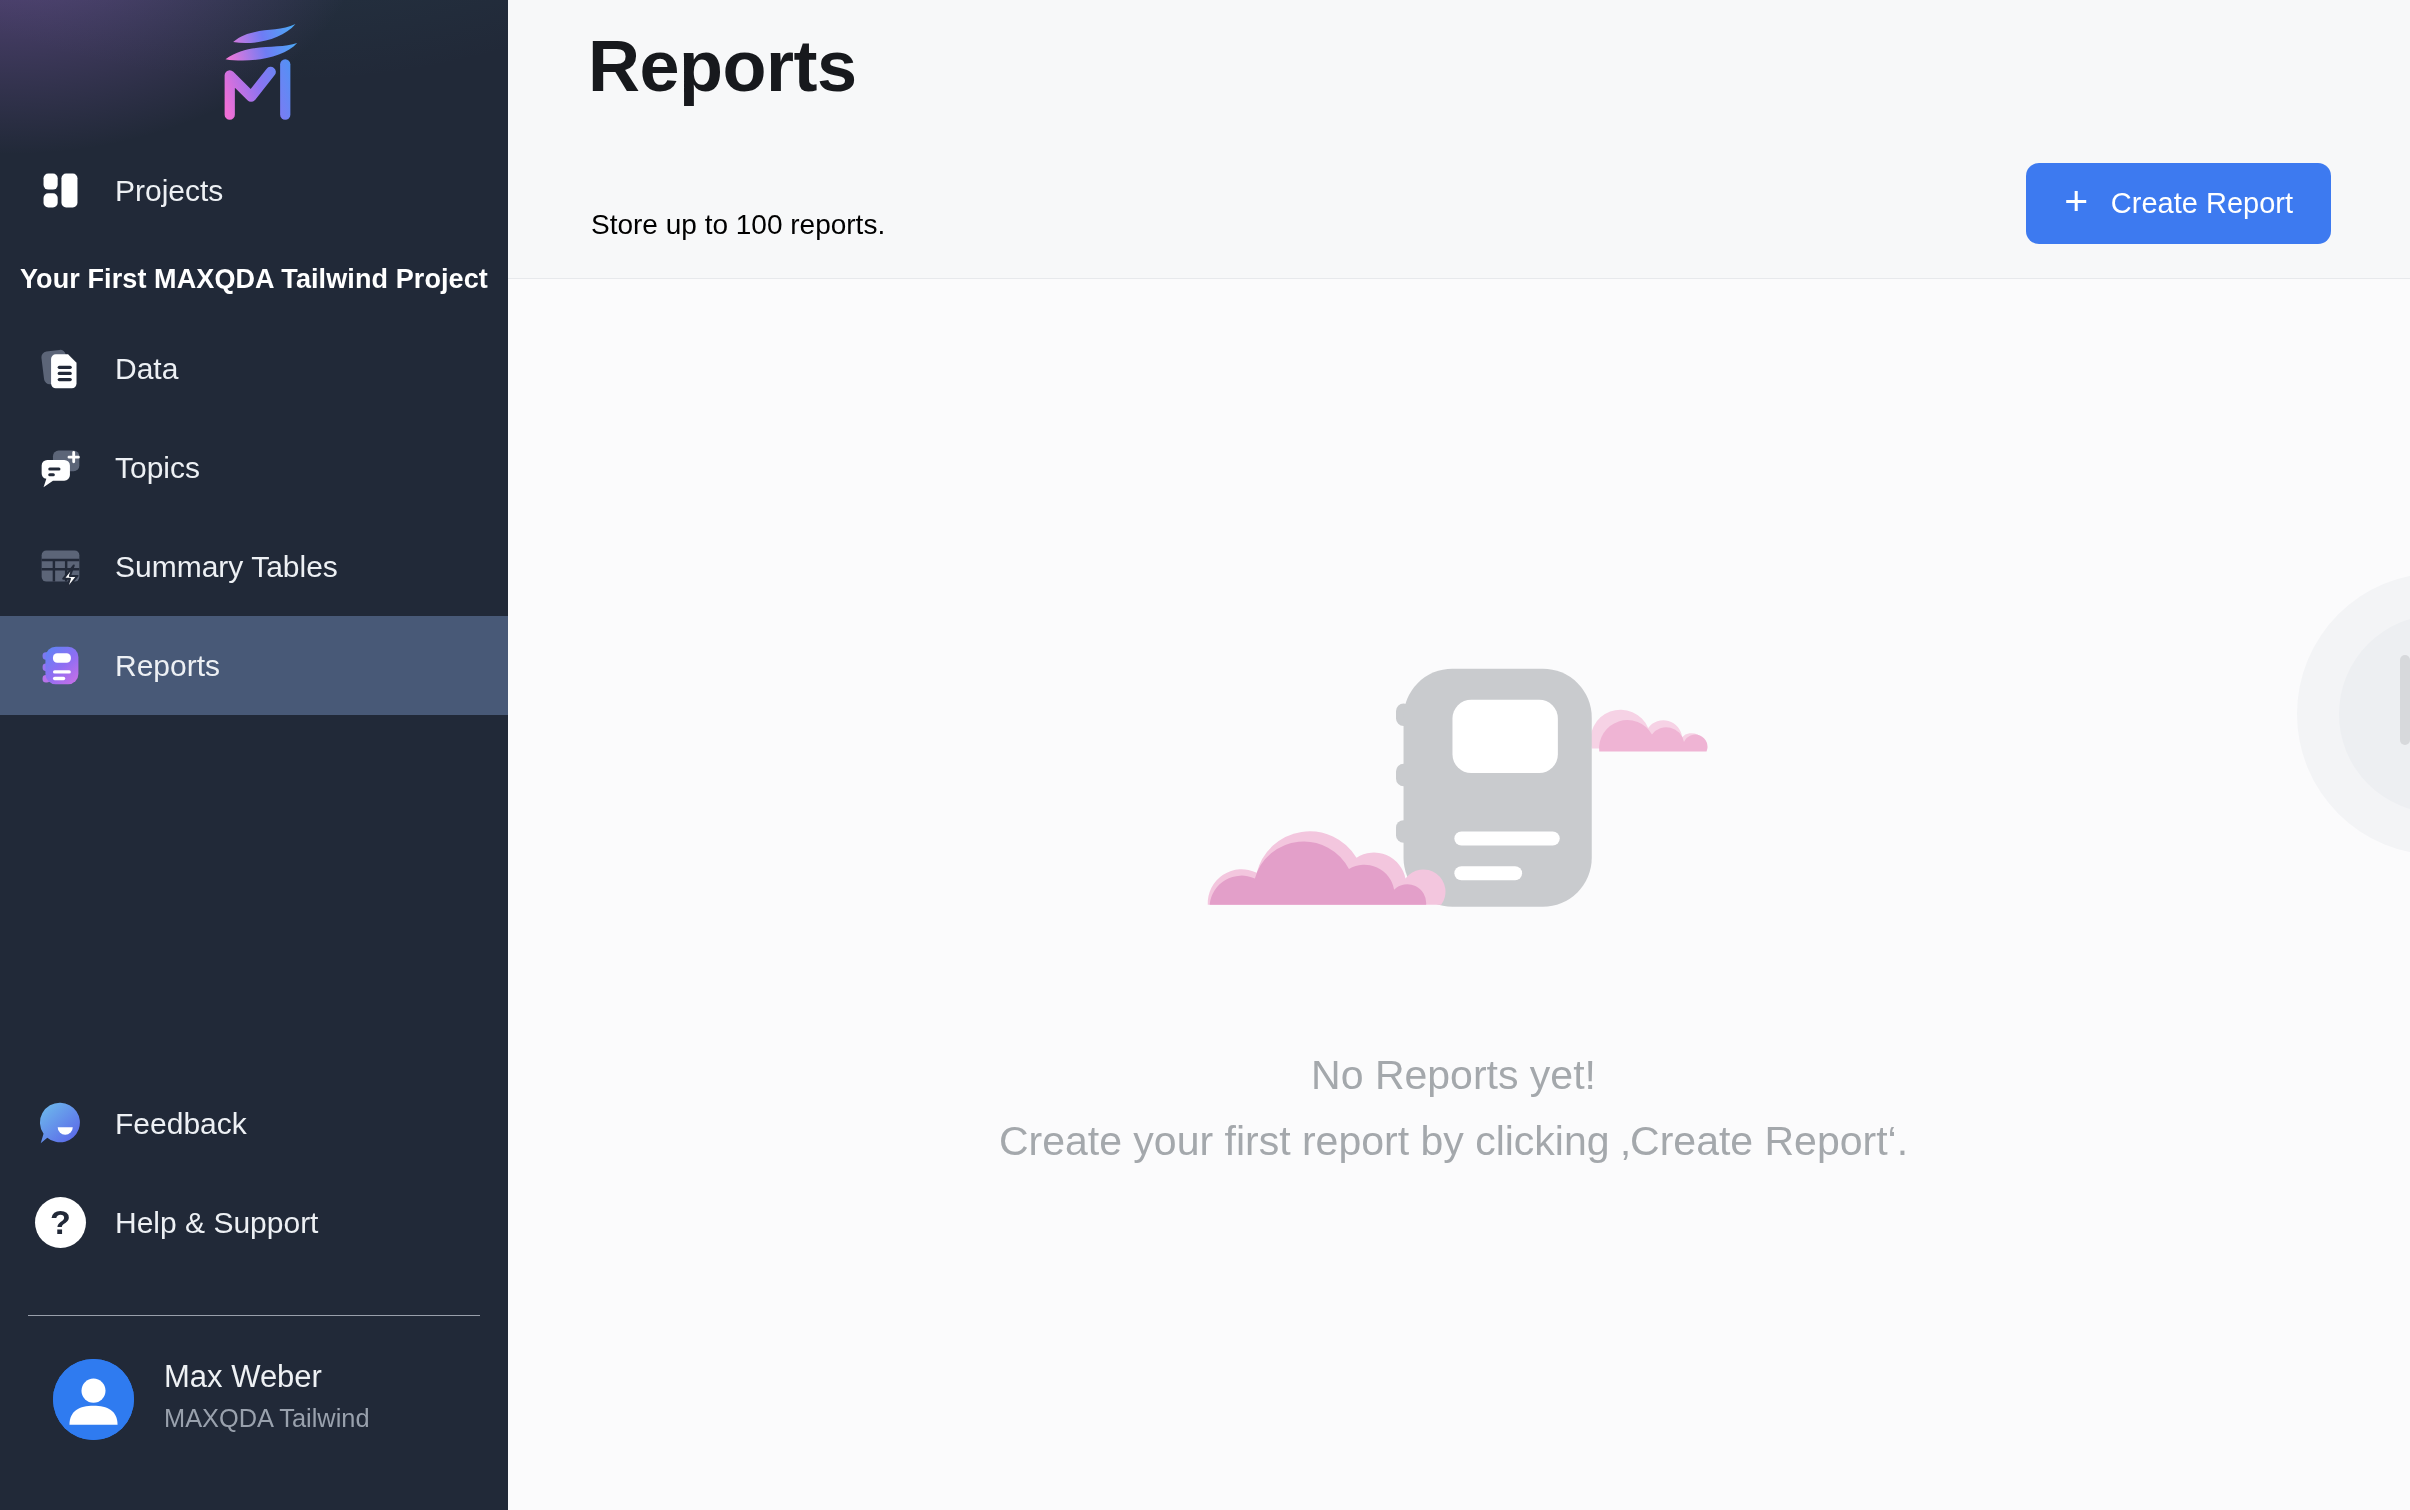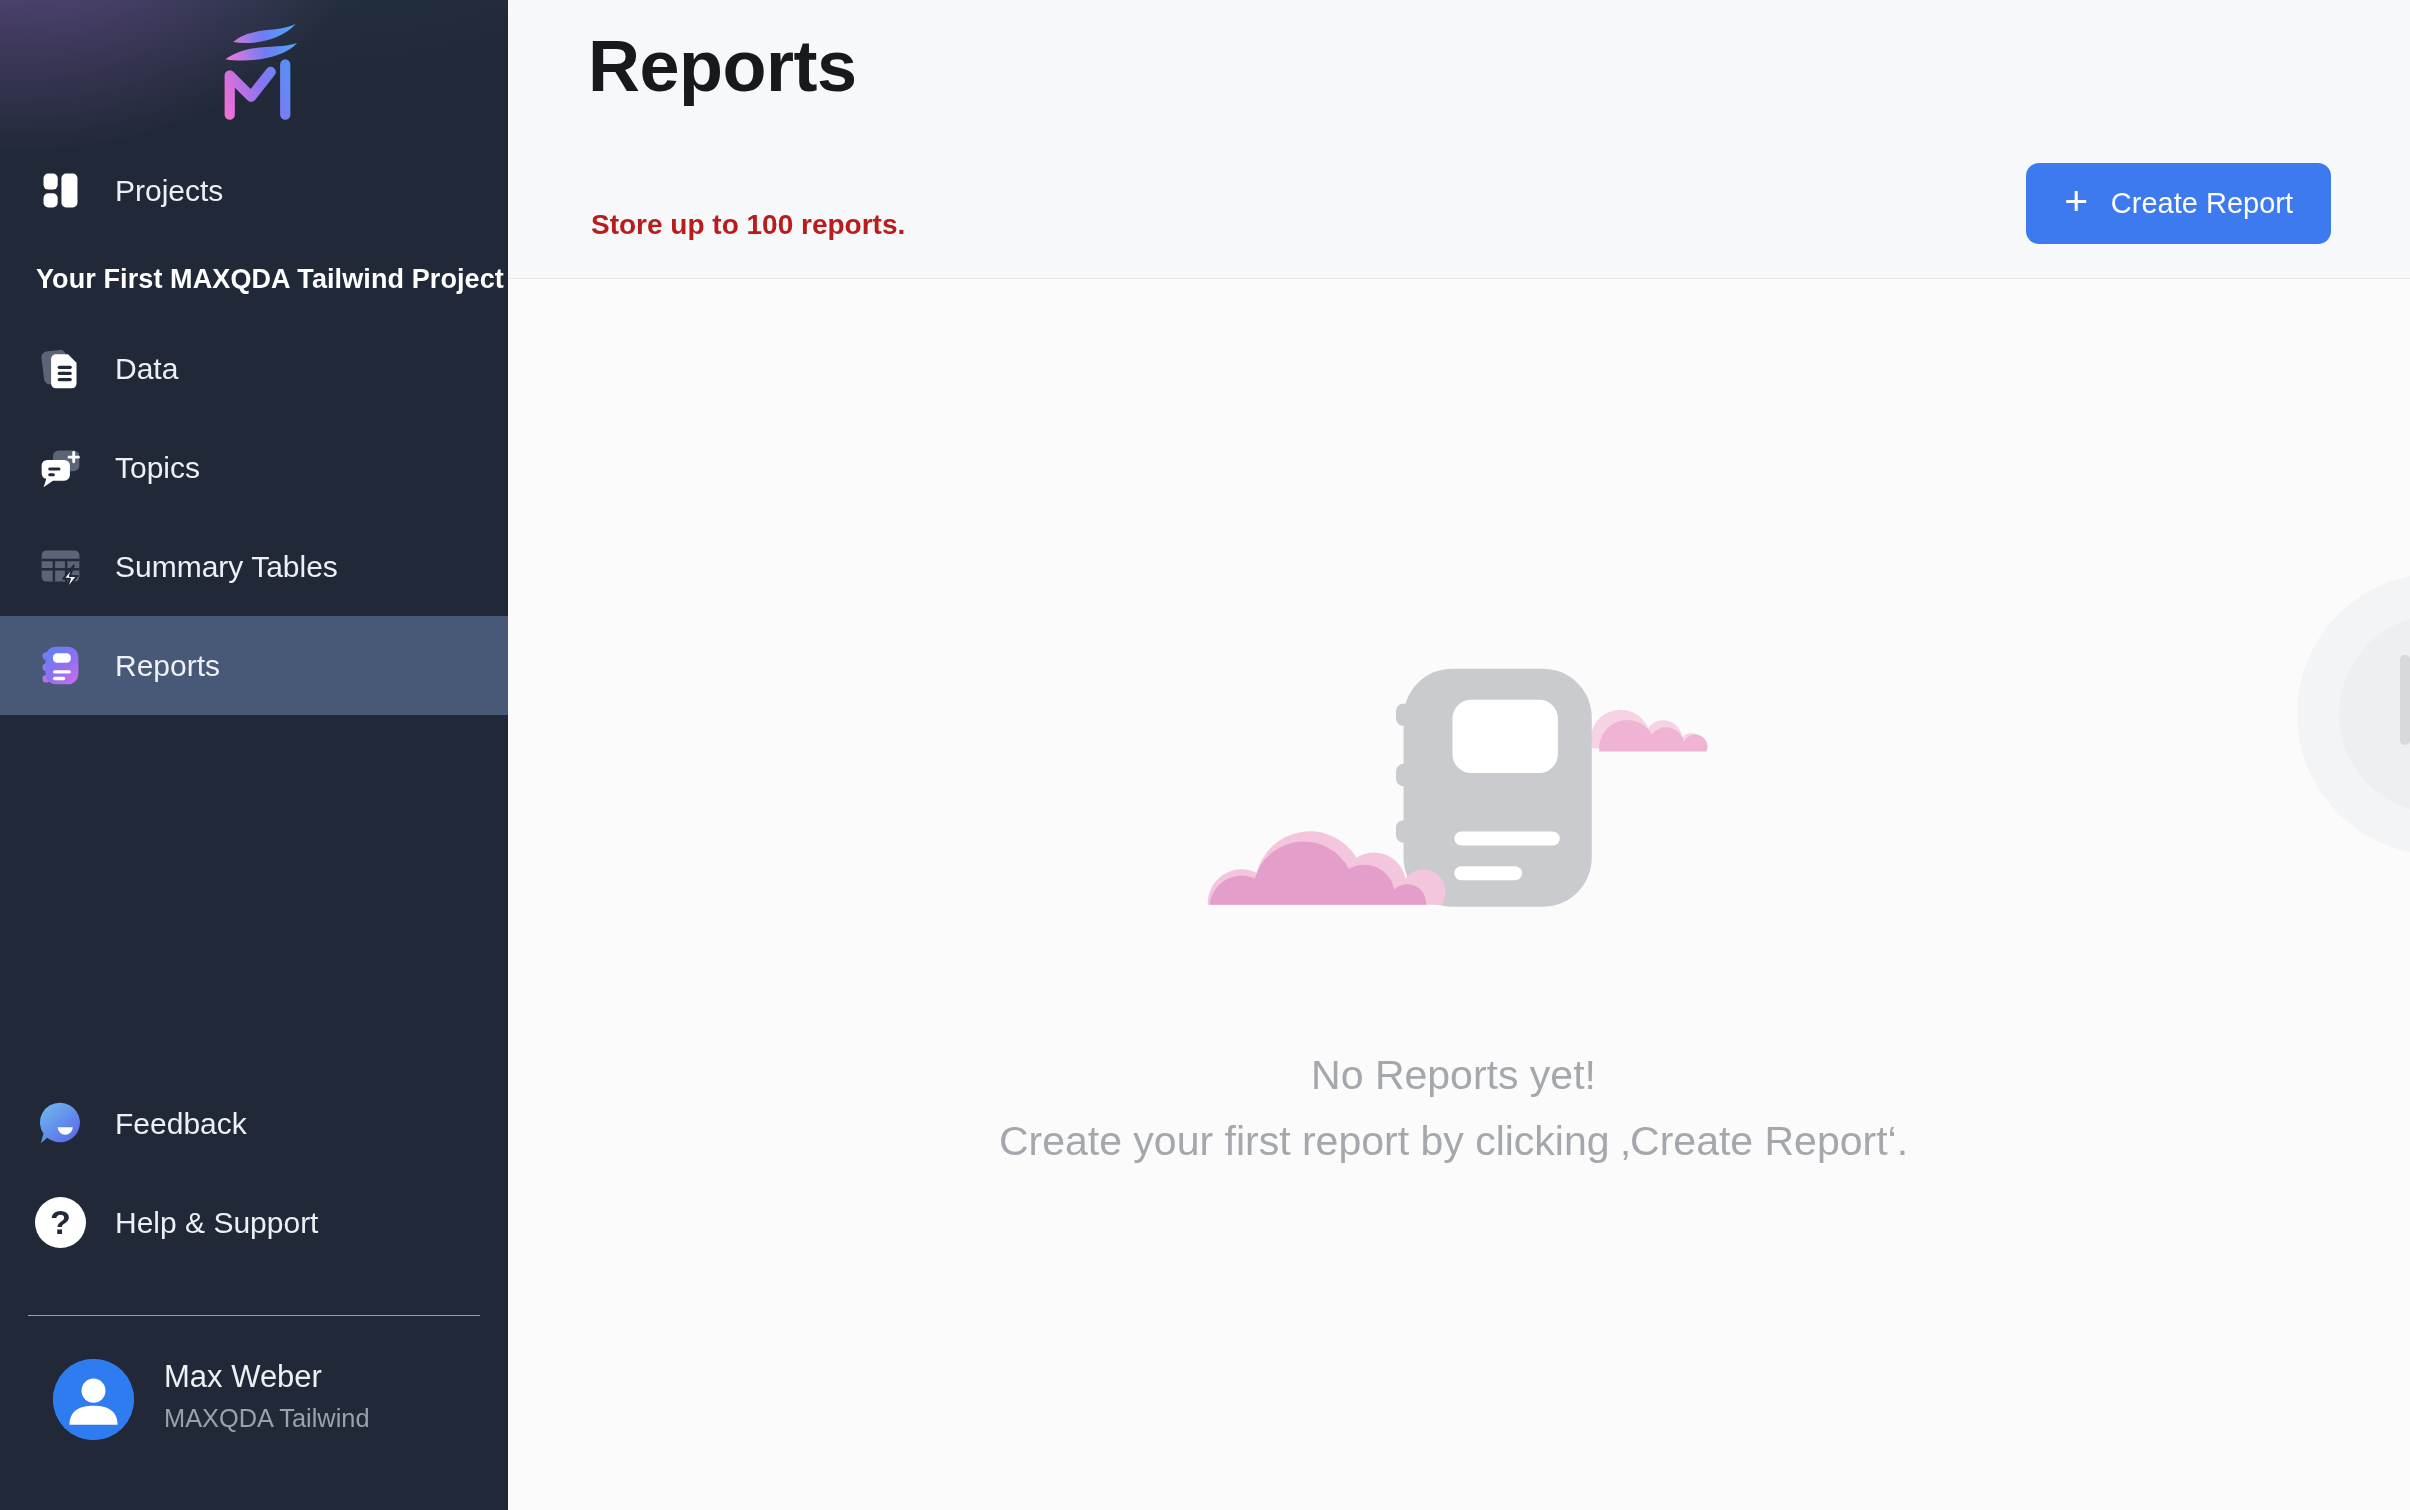--- a/index.html
+++ b/index.html
@@ -23,21 +23,21 @@
   .nav-item {
     height:99px; display:flex; align-items:center; gap:28px;
     padding:0 15px 0 34px; font-size:30px; color:#edf0f4; cursor:pointer;
     white-space:nowrap;
   }
   .nav-item .icon { width:53px; height:53px; flex:0 0 53px;
     display:flex; align-items:center; justify-content:center; }
   .nav-item.active { background:#485977; }
 
   .project-title {
-    height:79px; display:flex; align-items:center; padding:0 13px 0 36px;
+    height:79px; display:flex; align-items:center; padding:0 13px 0 20px;
     font-weight:700; font-size:27px; color:#ffffff; white-space:nowrap; letter-spacing:0.1px;
   }
 
   .sidebar-footer { margin-top:auto; padding-bottom:51px; }
   .sidebar-divider { border:none; border-top:1.9px solid #aeb4bf; margin:43px 28px; opacity:0.85; }
 
   .user-row { height:100px; display:flex; align-items:flex-start; gap:30px; padding:0 15px 0 53px; cursor:pointer; }
   .avatar { width:81px; height:81px; border-radius:50%; background:#2f7bf0;
     display:flex; align-items:center; justify-content:center; }
   .avatar svg { width:81px; height:81px; }
@@ -53,21 +53,21 @@
   .page-header {
     position:relative; height:279px; background:#f7f8f9;
     border-bottom:1.9px solid #e7e9ec;
   }
   .page-title {
     position:absolute; left:80px; top:24.5px;
     font-size:72px; font-weight:700; color:#17191d; letter-spacing:-0.5px;
   }
   .page-subtitle {
     position:absolute; left:83px; top:209px;
-    font-size:28px; color:#b91c1c;font-weight:bold;
+    font-size:28px; color:#000000;
   }
   .create-btn {
     position:absolute; right:80px; top:163px; height:81px;
     display:flex; align-items:center; gap:22.6px; padding:0 38px;
     background:#3d7af0; color:#ffffff; border:none; border-radius:13px;
     font-family:"Liberation Sans", sans-serif; font-size:29px; font-weight:500;
     cursor:pointer;
   }
   .create-btn .plus { font-size:41px; font-weight:300; line-height:1; margin-top:-3.8px; }
 

